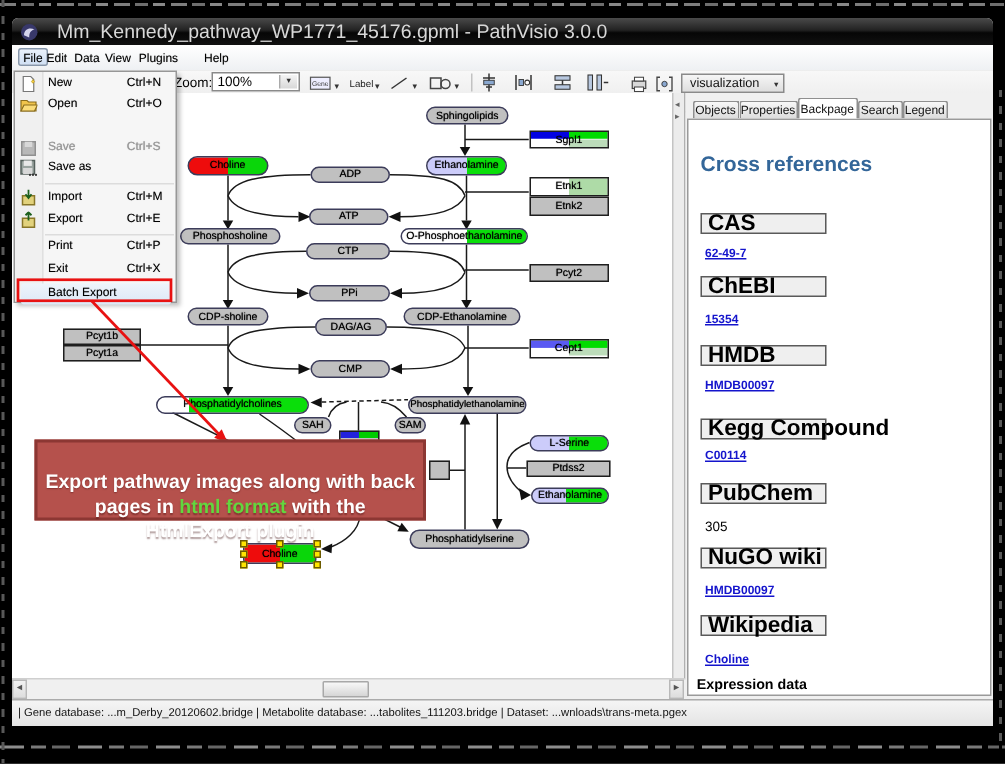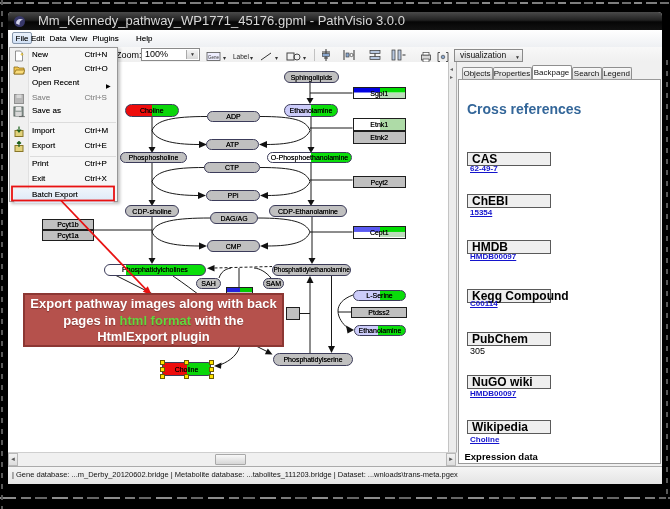--- a/index.html
+++ b/index.html
@@ -15,29 +15,29 @@
 #canvas{position:absolute;left:0;top:50px;width:440px;height:390px;background:#fff;overflow:hidden;}
 #splitter{position:absolute;left:440px;top:50px;width:9px;height:390px;background:#ececec;border-left:1px solid #c4c4c4;border-right:1px solid #b0b0b0;box-sizing:border-box;}
 #sidebar{position:absolute;left:449px;top:50px;width:205px;height:404px;background:#f0f0f0;}
 #sidepanel{position:absolute;left:0.5px;top:17px;width:203px;height:385px;background:#fff;border:1px solid #9a9a9a;box-sizing:border-box;}
 .tab{position:absolute;top:4.5px;height:12.5px;background:linear-gradient(180deg,#f8f8f8,#dcdcdc);border:1px solid #8f8f8f;border-bottom:none;border-radius:2px 2px 0 0;font-size:8px;line-height:12px;text-align:center;color:#111;box-sizing:border-box;overflow:hidden;}
 .tabsel{top:2.5px;height:14.5px;background:#fff;z-index:2;line-height:14px;}
 #hscroll{position:absolute;left:0;top:440px;width:449px;height:14px;background:#f0f0f0;border-top:1px solid #cfcfcf;box-sizing:border-box;}
 #status{position:absolute;left:0;top:454px;width:654px;height:18px;background:linear-gradient(180deg,#f5f5f5,#e4e4e4);border-top:1px solid #ababab;box-sizing:border-box;font-size:7.5px;color:#111;line-height:16px;}
 .pill{position:absolute;border:1px solid #3c3c5a;border-radius:6.5px;background:#c0c0c0;font-size:7px;color:#000;display:flex;align-items:center;justify-content:center;box-sizing:border-box;overflow:hidden;white-space:nowrap;text-shadow:0 0 0.6px rgba(0,0,0,0.8);}
 .gbox{position:absolute;border:1px solid #1e1e1e;background:#c0c0c0;font-size:7px;color:#000;display:flex;align-items:center;justify-content:center;box-sizing:border-box;white-space:nowrap;text-shadow:0 0 0.6px rgba(0,0,0,0.8);}
-.sbox{position:absolute;left:8.5px;width:84px;height:14px;background:#efefef;border:1px solid #5a5a5a;box-sizing:border-box;font-size:12px;font-weight:bold;color:#000;line-height:12.5px;padding-left:4px;white-space:nowrap;margin-top:10px;}
+.sbox{position:absolute;left:8.5px;width:84px;height:14px;background:#efefef;border:1px solid #5a5a5a;box-sizing:border-box;font-size:15px;font-weight:bold;color:#000;line-height:12.5px;padding-left:4px;white-space:nowrap;}
 .slink{position:absolute;left:11.5px;font-size:8px;font-weight:bold;color:#1414cc;text-decoration:underline;}
 #filemenu{position:absolute;left:8.5px;top:47px;width:109px;height:154.5px;background:#f6f6f6;border:1px solid #979797;box-sizing:border-box;box-shadow:2px 2px 3px rgba(0,0,0,0.25);z-index:50;}
 .fmrow{position:absolute;left:0;width:100%;height:14px;font-size:8px;line-height:12px;color:#000;text-shadow:0 0 0.5px rgba(0,0,0,0.4);}
 .fmtext{position:absolute;left:22.5px;top:0;}
 .fmshort{position:absolute;left:75px;top:0;}
 .fmicon{position:absolute;left:3px;top:1px;width:12px;height:12px;}
 .h{position:absolute;width:5px;height:5px;background:#ffe400;border:1px solid #6b5a00;box-sizing:border-box;z-index:3;}
-#redbox{position:absolute;left:23px;top:293px;width:261px;height:54px;background:#b5514c;border:2px solid #8c3733;box-sizing:border-box;z-index:70;color:#fff;font-weight:bold;font-size:13px;text-align:center;line-height:16.5px;padding-top:1px;text-shadow:0 1px 1px rgba(60,10,10,0.4);}
+#redbox{position:absolute;left:23px;top:293px;width:261px;height:54px;background:#b5514c;border:2px solid #8c3733;box-sizing:border-box;z-index:70;color:#fff;font-weight:bold;font-size:13px;text-align:center;line-height:16.5px;padding-top:18px;text-shadow:0 1px 1px rgba(60,10,10,0.4);}
 #redbox .g{color:#62d73e;}
 </style>
 </head>
 <body>
 <div id="page">
   <div class="dashH" style="left:0;top:2px;width:670px;"></div>
   <div class="dashH" style="left:0;top:497px;width:670px;background:repeating-linear-gradient(90deg,#8d8d8d 0 16px,#000 16px 21px,#7a7a7a 21px 31px,#000 31px 35px,#666 35px 47px,#000 47px 52px);"></div>
   <div class="dashV" style="left:1px;top:0;height:509px;"></div>
   <div class="dashV" style="left:666px;top:60px;height:440px;"></div>
 
@@ -260,24 +260,20 @@
         <span class="fmshort">Ctrl+N</span>
       </div>
     <div class="fmrow" style="top:15.4px;">
         <svg class="fmicon" viewBox="0 0 12 12">
           <path d="M1,3 h4 l1,1 h5 v6 h-10 z" fill="#f0c44c" stroke="#8a6d1d" stroke-width="0.8"></path>
           <path d="M1,10 l2,-4 h9 l-2,4 z" fill="#fadc7a" stroke="#8a6d1d" stroke-width="0.8"></path>
         </svg>
         <span class="fmtext">Open</span>
         <span class="fmshort">Ctrl+O</span>
       </div>
-    <div class="fmrow" style="top:29.4px;">
-        <span class="fmtext">Open Recent</span>
-        <span style="position:absolute;right:6px;top:2.5px;font-size:6px;">▶</span>
-      </div>
     <div class="fmrow" style="top:43.5px;color:#9a9a9a;text-decoration:underline;">
         <svg class="fmicon" viewBox="0 0 12 12">
           <rect x="1.5" y="1.5" width="9" height="9" fill="#b8b8b8" stroke="#909090"></rect>
           <rect x="3.5" y="1.5" width="5" height="3.5" fill="#d8d8d8"></rect>
         </svg>
         <span class="fmtext">Save</span>
         <span class="fmshort">Ctrl+S</span>
       </div>
     <div class="fmrow" style="top:57.2px;">
         <svg class="fmicon" viewBox="0 0 12 12">

